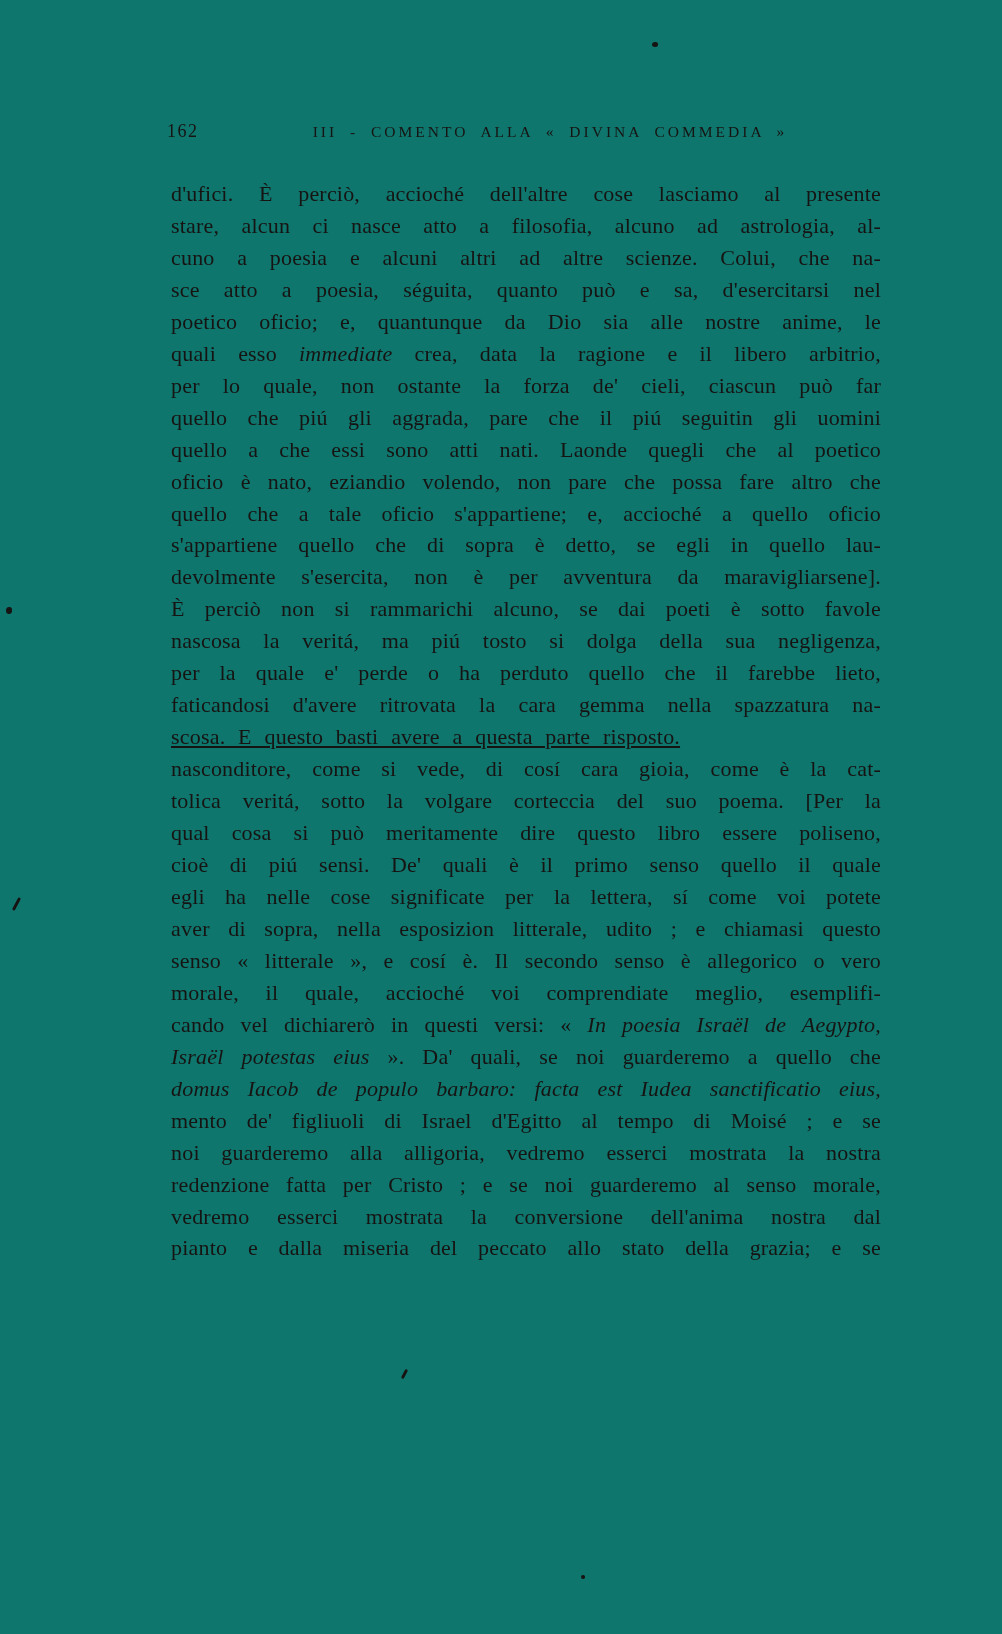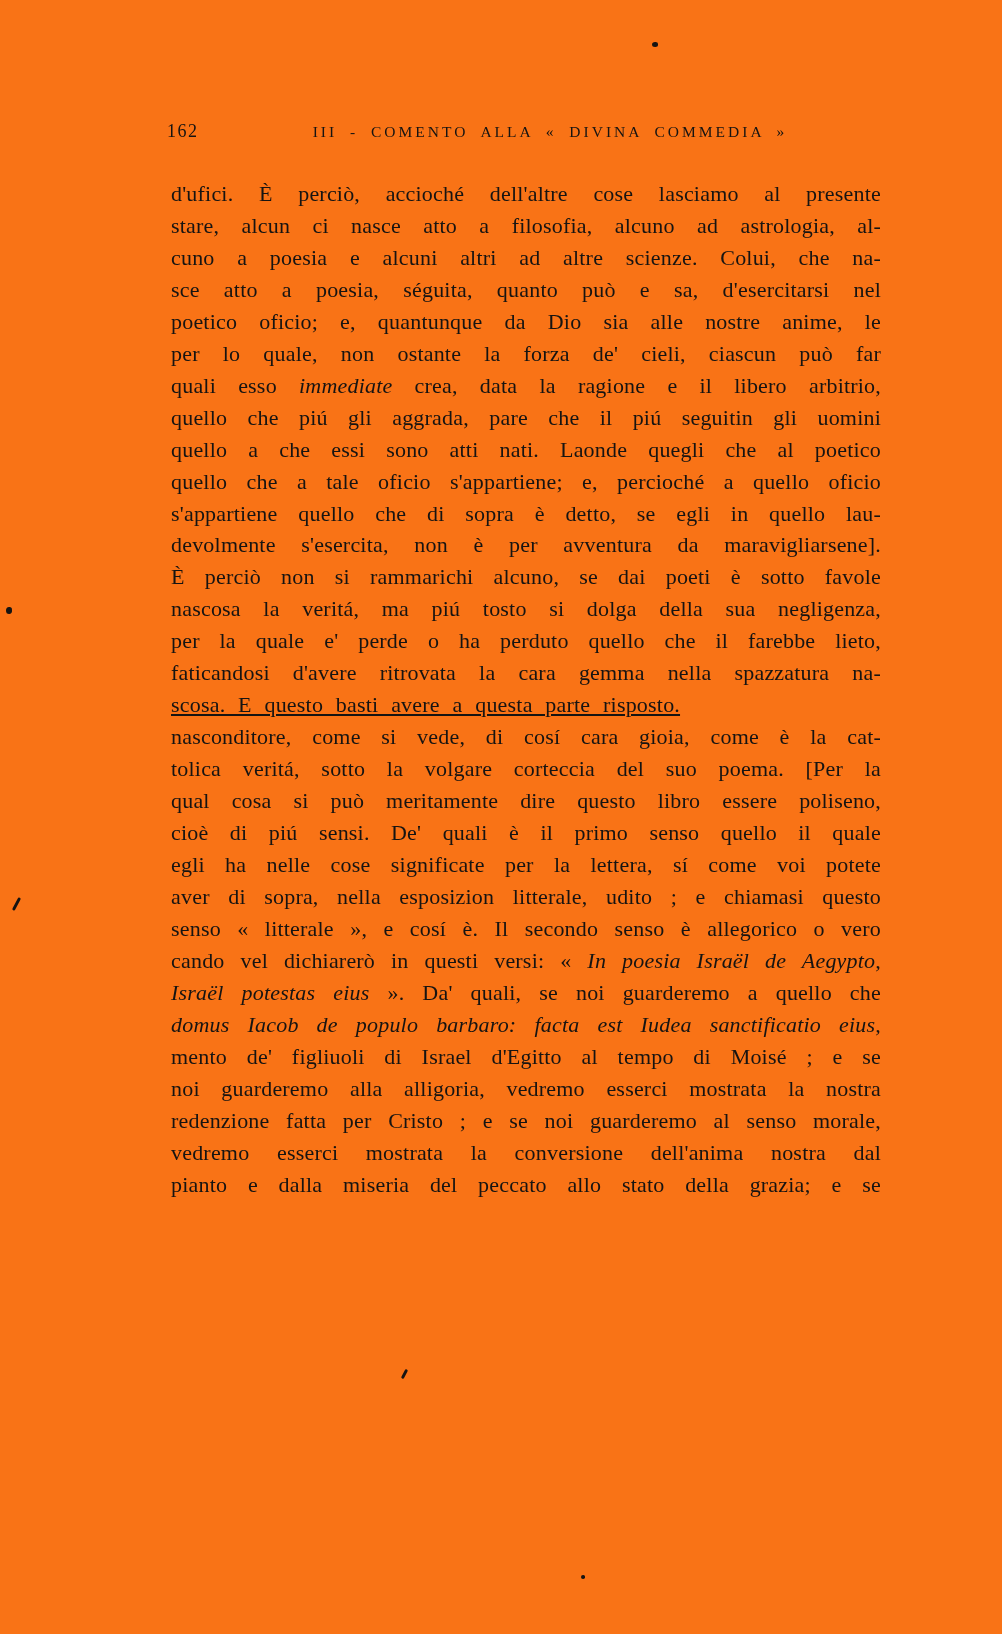--- a/index.html
+++ b/index.html
@@ -74,52 +74,54 @@
   }
   .mark.slash {
     width: 3px;
     border-radius: 2px;
     transform: rotate(28deg);
   }
 </style>
 </head>
 <body>
 
-<div class="page" style="background: #f97316; color: rgb(22, 20, 18);">
+<div class="page" style="background: #0f766e; color: rgb(22, 20, 18);">
 
   <div class="header-row">
     <span class="page-number">162</span>
     <div class="running-title">III - COMENTO ALLA « DIVINA COMMEDIA »</div>
   </div>
 
   <div class="text-block">
       <div class="line"><span>d'ufici. È perciò, accioché dell'altre cose lasciamo al presente</span></div>
       <div class="line"><span>stare, alcun ci nasce atto a filosofia, alcuno ad astrologia, al-</span></div>
       <div class="line"><span>cuno a poesia e alcuni altri ad altre scienze. Colui, che na-</span></div>
       <div class="line"><span>sce atto a poesia, séguita, quanto può e sa, d'esercitarsi nel</span></div>
       <div class="line"><span>poetico oficio; e, quantunque da Dio sia alle nostre anime, le</span></div>
+      <div class="line"><span>quali esso </span><span class="it">immediate</span><span> crea, data la ragione e il libero arbitrio,</span></div>
       <div class="line"><span>per lo quale, non ostante la forza de' cieli, ciascun può far</span></div>
-      <div class="line"><span>quali esso </span><span class="it">immediate</span><span> crea, data la ragione e il libero arbitrio,</span></div>
       <div class="line"><span>quello che piú gli aggrada, pare che il piú seguitin gli uomini</span></div>
       <div class="line"><span>quello a che essi sono atti nati. Laonde quegli che al poetico</span></div>
-      <div class="line"><span>quello che a tale oficio s'appartiene; e, percioché a quello oficio</span></div>
+      <div class="line"><span>oficio è nato, eziandio volendo, non pare che possa fare altro che</span></div>
+      <div class="line"><span>quello che a tale oficio s'appartiene; e, accioché a quello oficio</span></div>
       <div class="line"><span>s'appartiene quello che di sopra è detto, se egli in quello lau-</span></div>
       <div class="line"><span>devolmente s'esercita, non è per avventura da maravigliarsene].</span></div>
       <div class="line"><span>È perciò non si rammarichi alcuno, se dai poeti è sotto favole</span></div>
       <div class="line"><span>nascosa la veritá, ma piú tosto si dolga della sua negligenza,</span></div>
       <div class="line"><span>per la quale e' perde o ha perduto quello che il farebbe lieto,</span></div>
       <div class="line"><span>faticandosi d'avere ritrovata la cara gemma nella spazzatura na-</span></div>
       <div class="line short-last"><span>scosa. E questo basti avere a questa parte risposto.</span></div>
       <div class="line"><span>nasconditore, come si vede, di cosí cara gioia, come è la cat-</span></div>
       <div class="line"><span>tolica veritá, sotto la volgare corteccia del suo poema. [Per la</span></div>
       <div class="line"><span>qual cosa si può meritamente dire questo libro essere poliseno,</span></div>
       <div class="line"><span>cioè di piú sensi. De' quali è il primo senso quello il quale</span></div>
       <div class="line"><span>egli ha nelle cose significate per la lettera, sí come voi potete</span></div>
       <div class="line"><span>aver di sopra, nella esposizion litterale, udito ; e chiamasi questo</span></div>
       <div class="line"><span>senso « litterale », e cosí è. Il secondo senso è allegorico o vero</span></div>
+      <div class="line"><span>morale, il quale, accioché voi comprendiate meglio, esemplifi-</span></div>
       <div class="line"><span>cando vel dichiarerò in questi versi: « </span><span class="it">In poesia Israël de Aegypto,</span></div>
       <div class="line"><span class="it">Israël potestas eius</span><span> ». Da' quali, se noi guarderemo a quello che</span></div>
       <div class="line"><span class="it">domus Iacob de populo barbaro: facta est Iudea sanctificatio eius,</span></div>
       <div class="line"><span>mento de' figliuoli di Israel d'Egitto al tempo di Moisé ; e se</span></div>
       <div class="line"><span>noi guarderemo alla alligoria, vedremo esserci mostrata la nostra</span></div>
       <div class="line"><span>redenzione fatta per Cristo ; e se noi guarderemo al senso morale,</span></div>
       <div class="line"><span>vedremo esserci mostrata la conversione dell'anima nostra dal</span></div>
       <div class="line"><span>pianto e dalla miseria del peccato allo stato della grazia; e se</span></div>
     </div>
 

